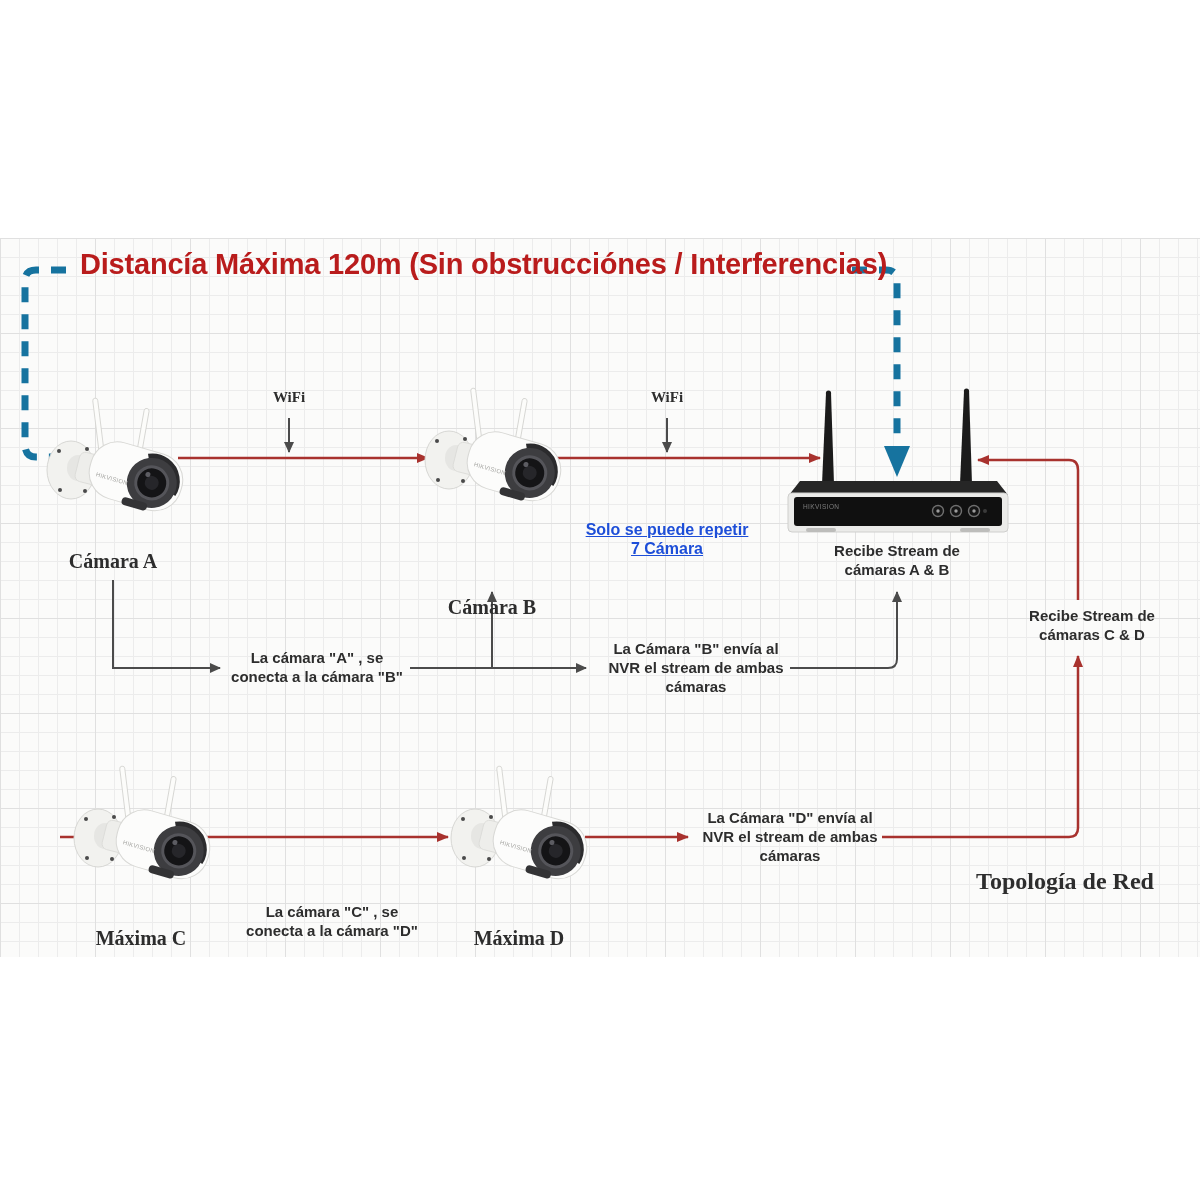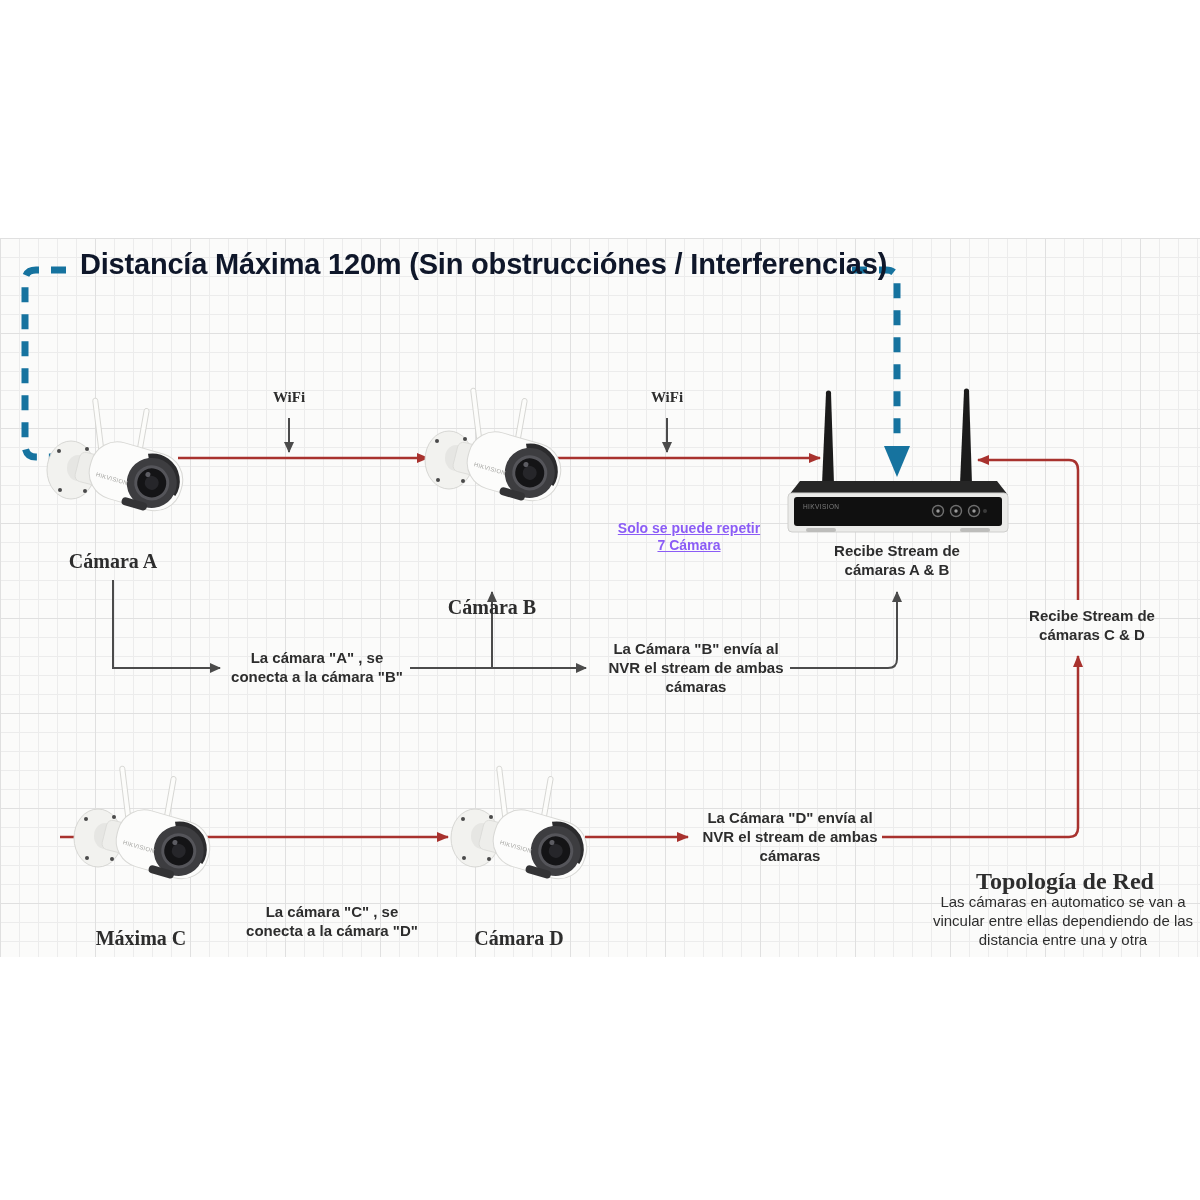--- a/index.html
+++ b/index.html
@@ -10,25 +10,25 @@
           linear-gradient(#e0e0e0 1px, transparent 1px),
           linear-gradient(90deg,#e0e0e0 1px, transparent 1px),
           linear-gradient(#ececec 1px, transparent 1px),
           linear-gradient(90deg,#ececec 1px, transparent 1px);
         background-size:95px 95px,95px 95px,19px 19px,19px 19px;}
   svg.layer{position:absolute;left:0;top:0;z-index:2;}
   .t{position:absolute;z-index:3;text-align:center;transform:translateX(-50%);
      font-weight:700;line-height:1.28;}
   .nowrap{white-space:nowrap;font-family:Liberation Serif, serif;}
   #title{left:80px;top:246px;transform:none;text-align:left;font-size:29px;white-space:nowrap;
-         color:#0f172a;letter-spacing:-0.2px;}
+         color:#b91c1c;letter-spacing:-0.2px;}
   .wifi{font-size:15px;}
   .camlbl{font-size:20px;}
   .flow{font-size:15px;}
-  .warn{color:#8b5cf6;font-size:14px;line-height:1.2;margin-left:22px;}
+  .warn{color:#1d4ed8;font-size:16px;line-height:1.2;}
   .warn span{display:block;text-decoration:underline;white-space:nowrap;}
   #topo-title{font-size:24px;}
   #topo-body{font-weight:400;font-size:15px;line-height:1.25;}
 </style>
 </head>
 <body>
 
 <div id="canvas">
 
   <div class="grid"></div>
@@ -117,31 +117,30 @@
   </svg>
 
   <div id="title" class="t">Distancía Máxima 120m (Sin obstrucciónes / Interferencias)</div>
 
   <div class="t wifi nowrap" style="left:289px;top:388px;">WiFi</div>
   <div class="t wifi nowrap" style="left:667px;top:388px;">WiFi</div>
 
   <div class="t camlbl nowrap" style="left:113px;top:549px;">Cámara A</div>
   <div class="t camlbl nowrap" style="left:492px;top:548px;margin-top:47px;">Cámara B</div>
   <div class="t camlbl nowrap" style="left:141px;top:926px;">Máxima C</div>
-  <div class="t camlbl nowrap" style="left:519px;top:926px;">Cámara D</div>
+  <div class="t camlbl nowrap" style="left:519px;top:926px;">Máxima D</div>
 
   <div class="t warn" style="left:667px;top:520px;">
     <span>Solo se puede repetir</span>
     <span>7 Cámara</span>
   </div>
 
   <div class="t flow" style="left:317px;top:648px;width:188px;">La cámara "A" , se conecta a la cámara "B"</div>
   <div class="t flow" style="left:696px;top:639px;width:190px;">La Cámara "B" envía al NVR el stream de ambas cámaras</div>
   <div class="t flow" style="left:332px;top:902px;width:188px;">La cámara "C" , se conecta a la cámara "D"</div>
   <div class="t flow" style="left:790px;top:808px;width:195px;">La Cámara "D" envía al NVR el stream de ambas cámaras</div>
 
   <div class="t flow" style="left:897px;top:541px;width:140px;">Recibe Stream de cámaras A &amp; B</div>
   <div class="t flow" style="left:1092px;top:606px;width:140px;">Recibe Stream de cámaras C &amp; D</div>
 
   <div id="topo-title" class="t nowrap" style="left:1065px;top:866px;">Topología de Red</div>
-  <div id="topo-body" class="t" style="left:1063px;top:893px;width:272px;">Las cámaras en automatico se van a vincular entre ellas dependiendo de las distancia entre una y otra</div>
 
 </div>
 
 </body></html>

